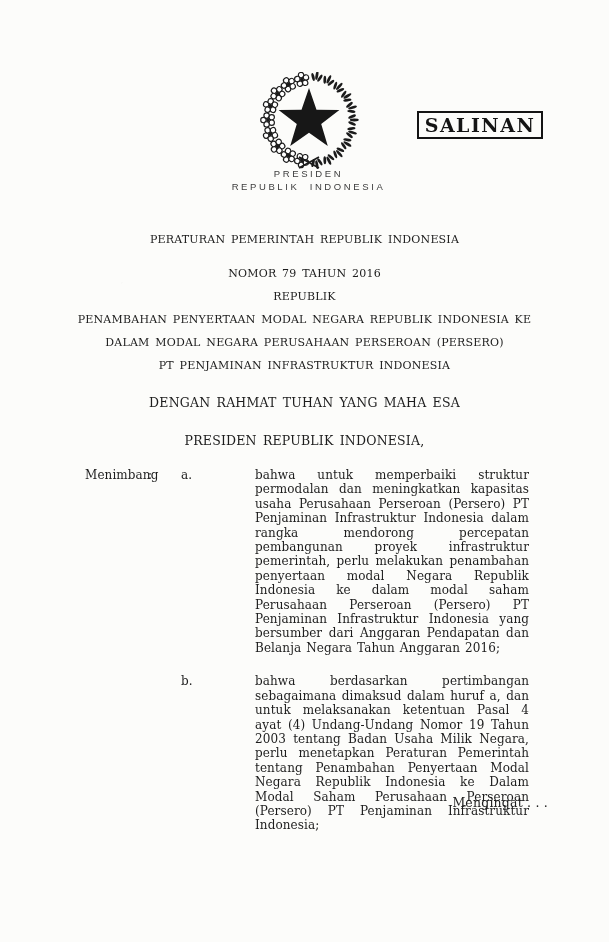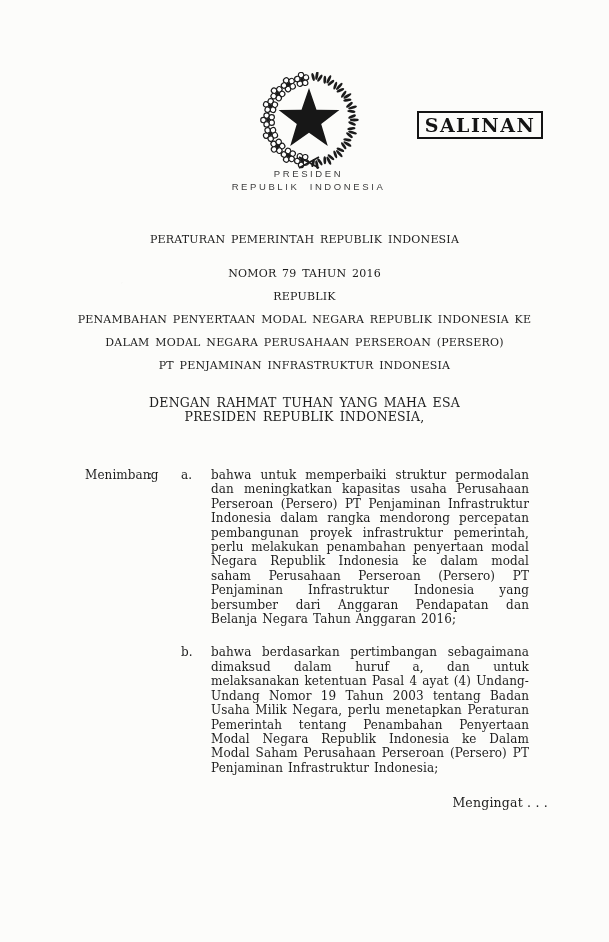--- a/index.html
+++ b/index.html
@@ -64,39 +64,40 @@
   .title-line.t0 { margin-bottom:20px; }
   .title-line.t1, .title-line.t2, .title-line.t3, .title-line.t4 { margin-bottom:9px; }
 
   
   .invocation-block {
     position:absolute; top:396px; left:0; width:609px;
     text-align:center;
     font-size:12.5px; line-height:14px;
     word-spacing:2px; letter-spacing:0.2px;
   }
-  .invocation-block .inv { margin-bottom:0; }
+  .invocation-block .inv { margin-bottom:24px; }
 
   
   .consider {
     position:absolute; top:468px; left:85px; width:444px;
     display:flex; align-items:flex-start;
     font-size:12px; line-height:14.4px;
     letter-spacing:0.1px;
   }
   .c-label { width:63px; flex:none; }
   .c-colon { width:33px; flex:none; }
   .c-items { flex:1; }
   .c-item  { display:flex; align-items:flex-start; }
   .c-item + .c-item { margin-top:19px; }
   .c-marker { width:30px; flex:none; }
   .c-text {
     flex:1;
     text-align:justify;
     word-spacing:1px;
+    margin-left:44px;
   }
 
   
   .catchword {
     position:absolute; top:795px; right:61px;
     font-size:12.5px; letter-spacing:0.2px;
   }
 </style>
 </head>
 <body>

